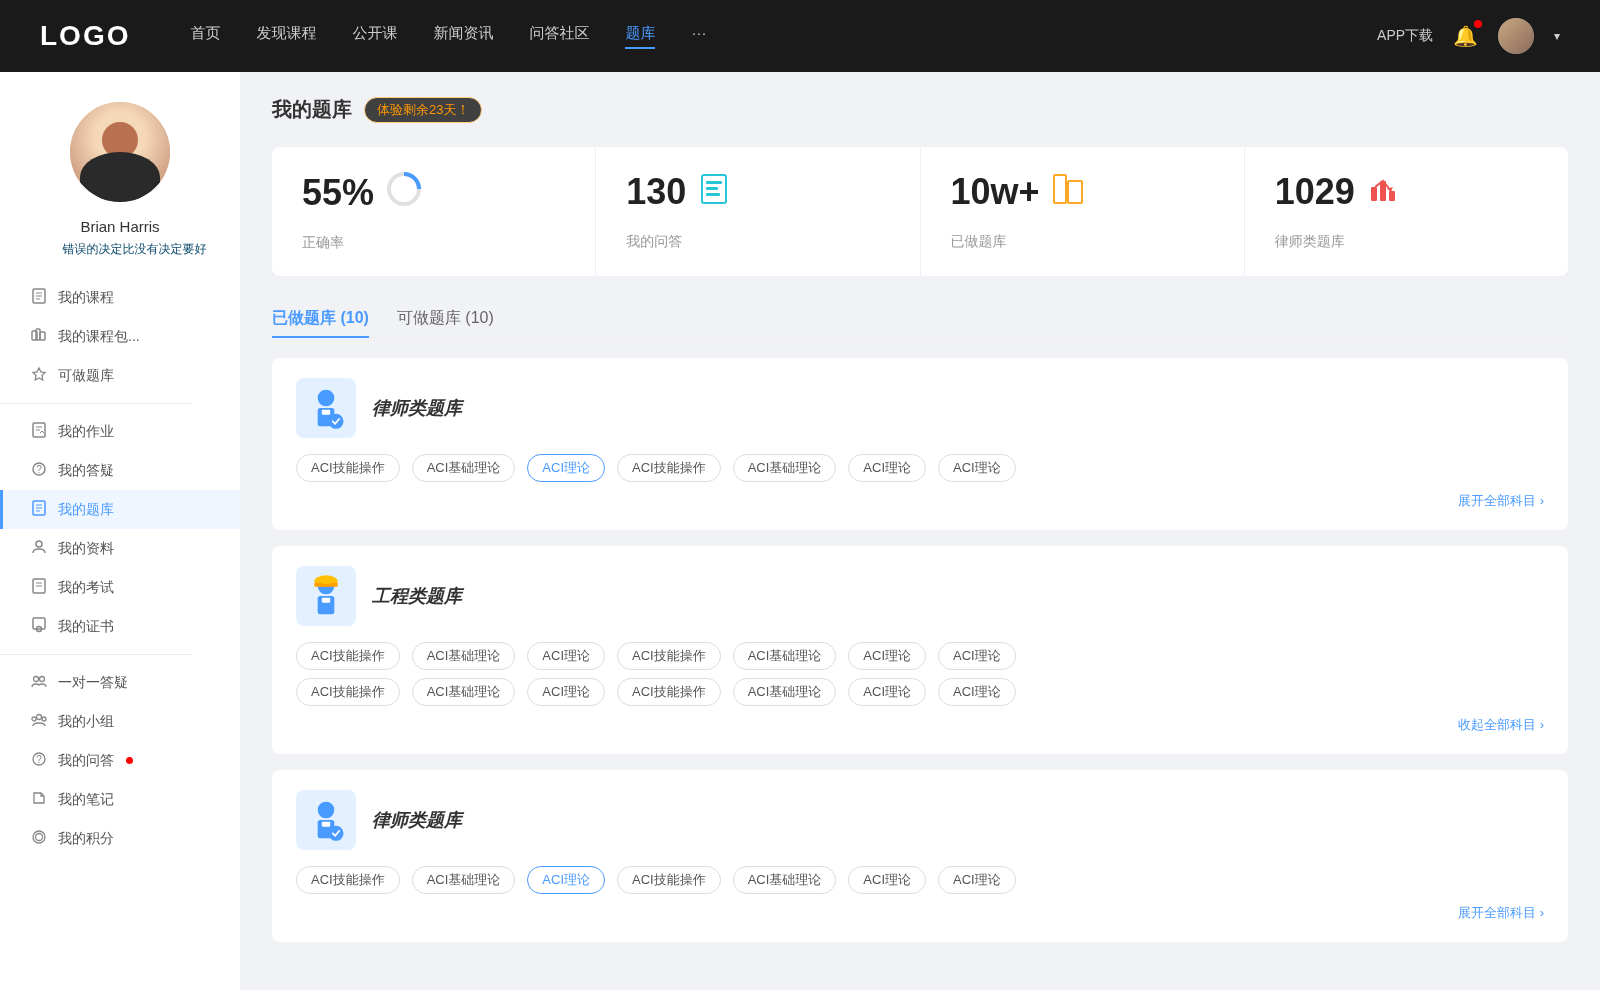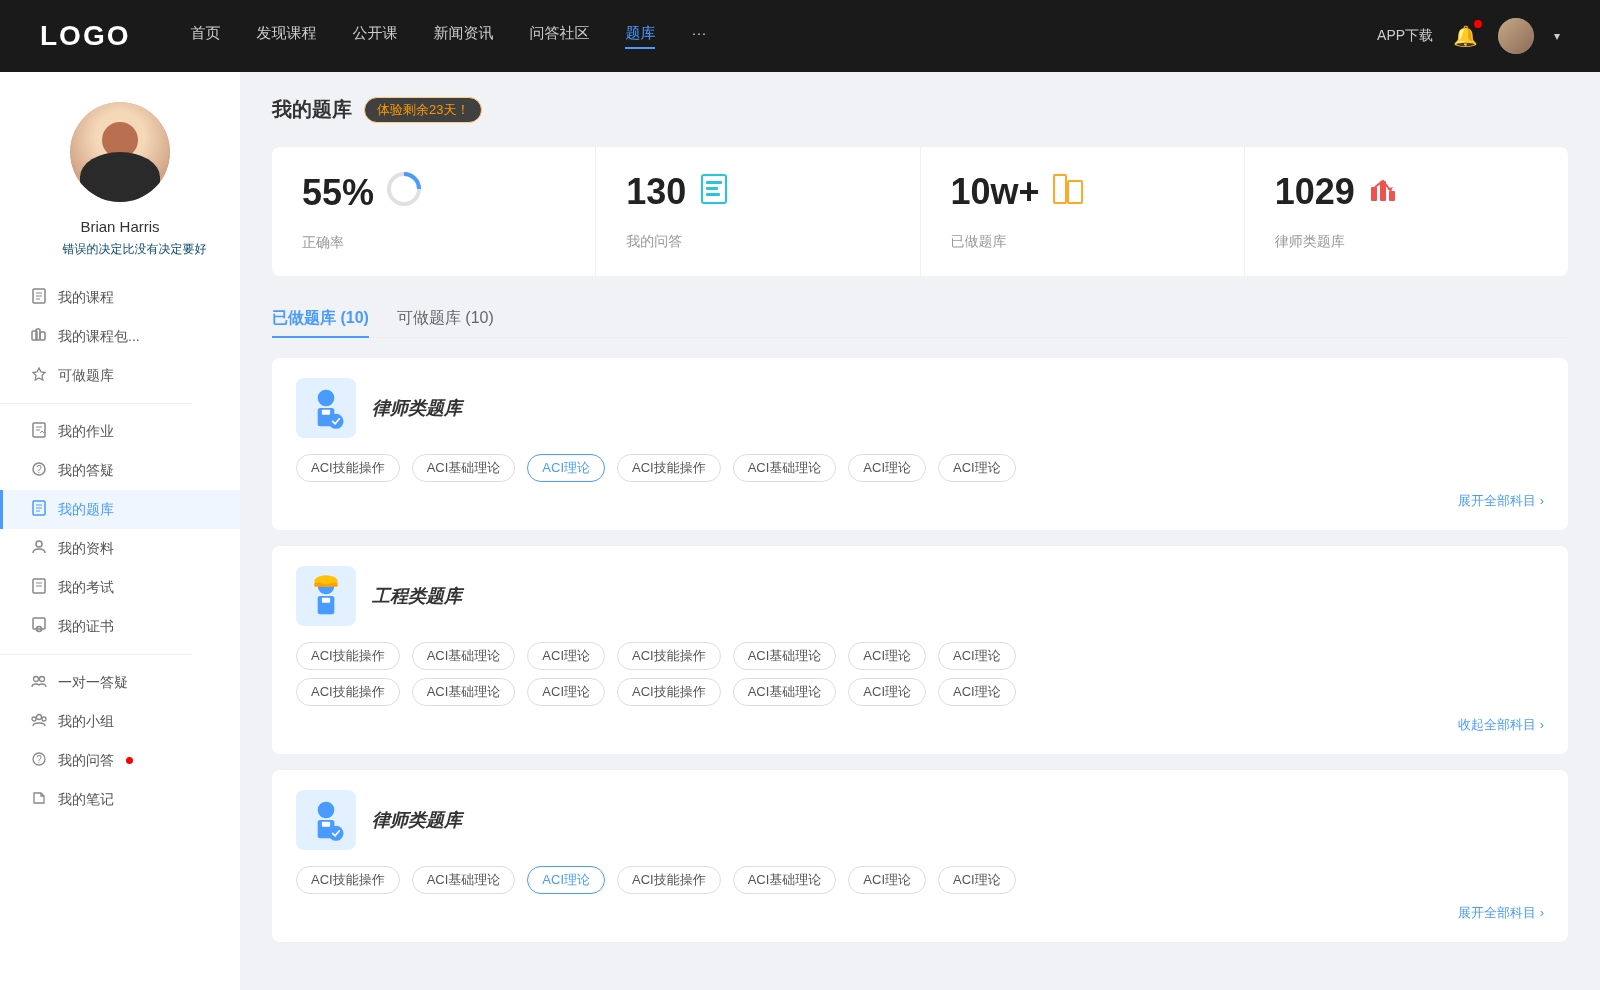--- a/index.html
+++ b/index.html
@@ -493,20 +493,29 @@
       </li>
       <li>
         <span class="sidebar-icon">
           <svg width="16" height="16" viewBox="0 0 16 16" fill="none">
               <path d="M3 13 L3 3 L10 3 L13 6 L13 13 Z" stroke="#888" stroke-width="1.3" fill="none"></path>
               <path d="M10 3 L10 6 L13 6" stroke="#888" stroke-width="1.3" fill="none"></path>
             </svg>
         </span>
         <span>我的笔记</span>
       </li>
+      <li>
+        <span class="sidebar-icon">
+          <svg width="16" height="16" viewBox="0 0 16 16" fill="none">
+              <circle cx="8" cy="8" r="6" stroke="#888" stroke-width="1.3"></circle>
+              <circle cx="8" cy="8" r="3.5" stroke="#888" stroke-width="1.3"></circle>
+            </svg>
+        </span>
+        <span>我的积分</span>
+      </li>
     </ul>
   </aside>
 
   <main class="main-content">
 
     <div class="page-header">
       <h2 class="page-title">我的题库</h2>
       <span class="trial-badge">体验剩余23天！</span>
     </div>
 

